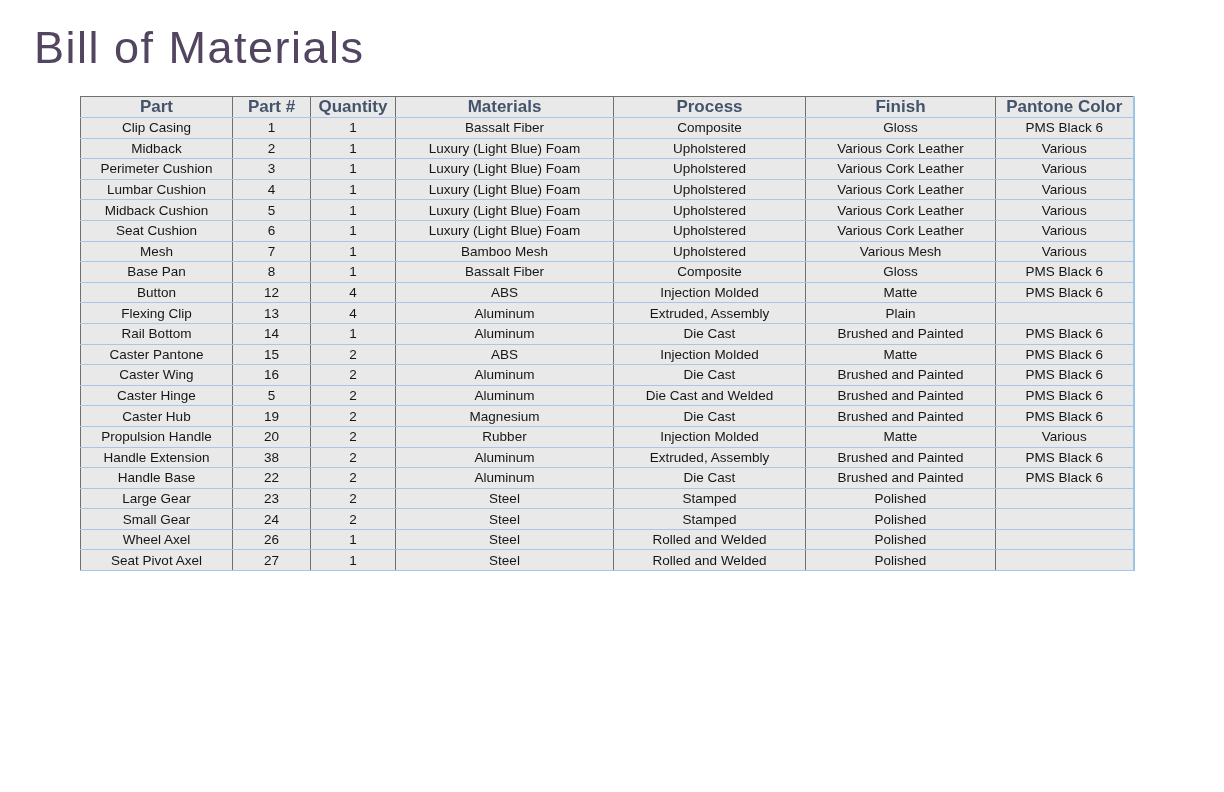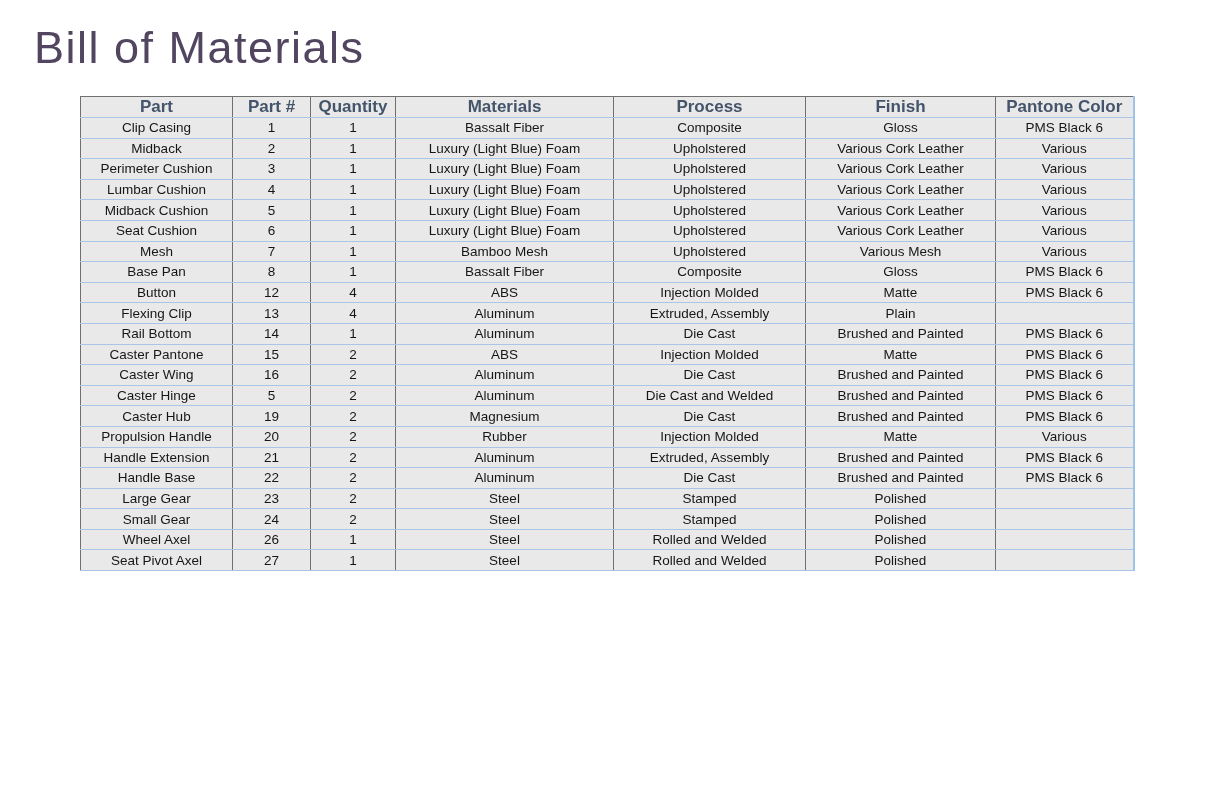--- a/index.html
+++ b/index.html
@@ -210,21 +210,21 @@
           <td>Propulsion Handle</td>
           <td>20</td>
           <td>2</td>
           <td>Rubber</td>
           <td>Injection Molded</td>
           <td>Matte</td>
           <td>Various</td>
         </tr>
         <tr>
           <td>Handle Extension</td>
-          <td>21</td>
+          <td>38</td>
           <td>2</td>
           <td>Aluminum</td>
           <td>Extruded, Assembly</td>
           <td>Brushed and Painted</td>
           <td>PMS Black 6</td>
         </tr>
         <tr>
           <td>Handle Base</td>
           <td>22</td>
           <td>2</td>

